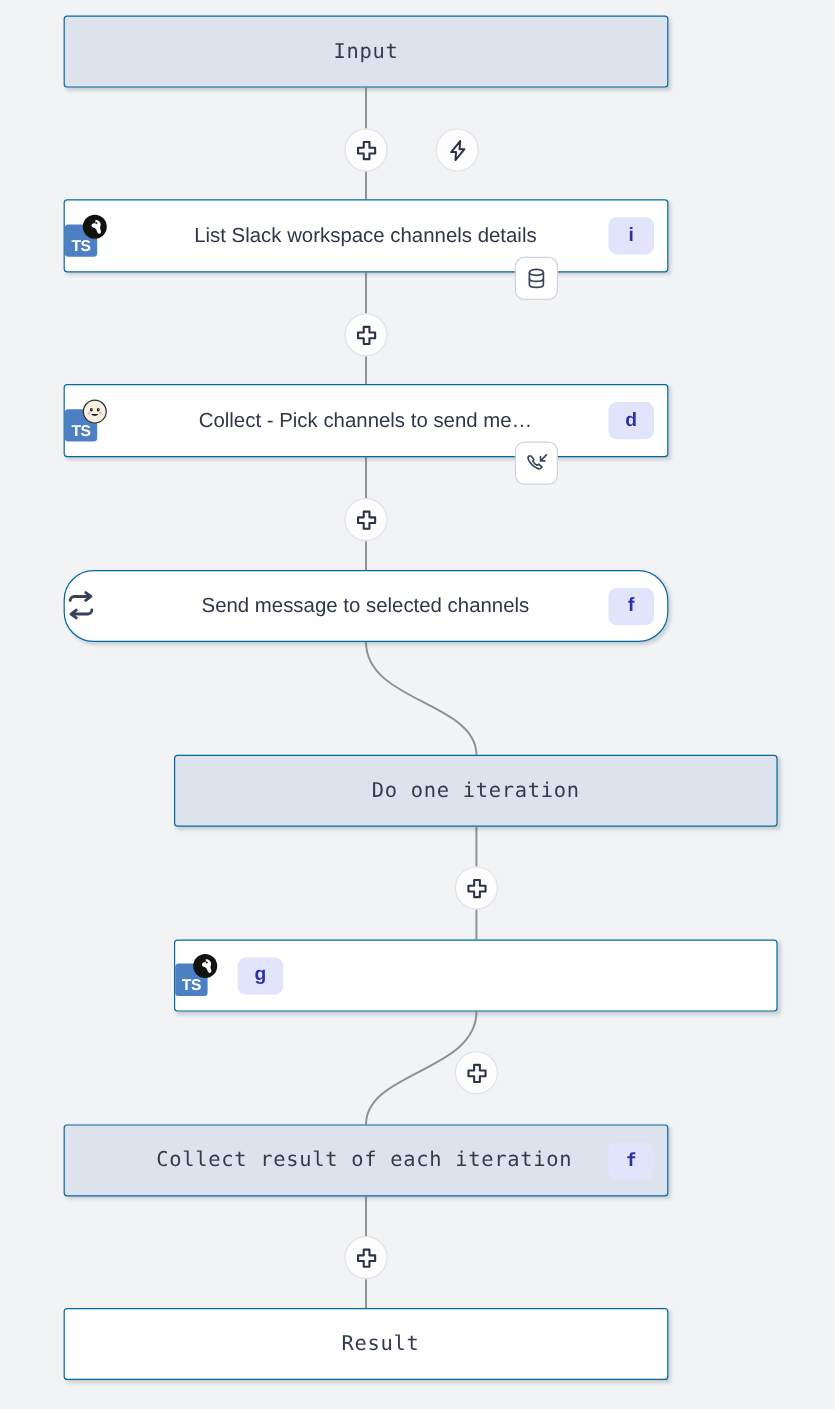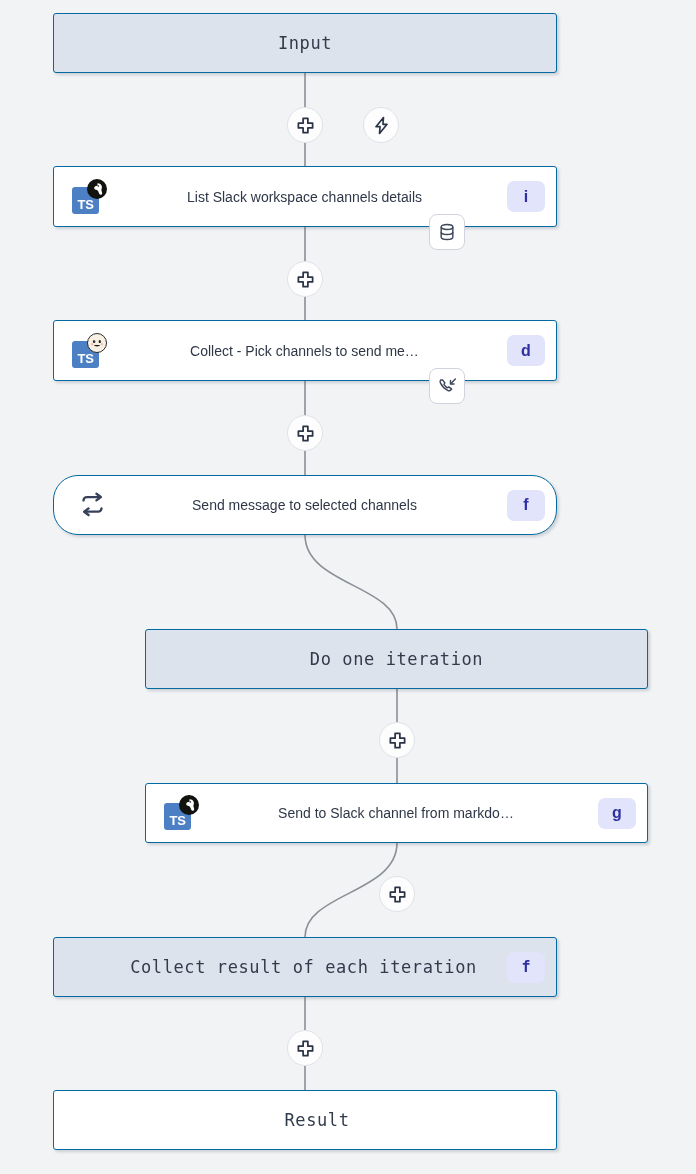--- a/index.html
+++ b/index.html
@@ -36,27 +36,27 @@
     letter-spacing: .6px;
     color: #323b4c;
     white-space: nowrap;
     overflow: hidden;
   }
   .mono-label.with-badge { padding-left: 46px; }
 
   
   .node .icon-slot {
     width: 52px; min-width: 52px; height: 100%;
-    display: flex; align-items: center; justify-content: flex-end;
+    display: flex; align-items: center; justify-content: flex-start;
     position: relative;
   }
   .node .row-label {
     flex: 1;
     text-align: center;
-    font-size: 14px;
+    font-size: 17px;
     color: #2f3747;
     white-space: nowrap;
     overflow: hidden;
     text-overflow: ellipsis;
     padding-right: 4px;
   }
 
   
   .badge {
     width: 38px; height: 31px;
@@ -260,21 +260,20 @@
         <span class="ts">TS</span>
         <span class="runtime deno">
           <svg width="20" height="20" viewBox="0 0 24 24">
             <circle cx="12" cy="12" r="11" fill="#12120f"></circle>
             <path d="M12.6 5.2c3.0 0 5.3 1.9 5.3 4.4 0 1.6-.6 2.4-.6 3.6 0 1.4.9 2.4.9 3.9 0 1.1-.7 1.8-1.7 1.8-1.6 0-2.0-1.6-2.7-3.3-.6-1.5-1.4-2.2-2.9-2.6-1.5-.4-2.2-1.1-2.2-2.2 0-1.6 1.7-2.7 3.9-2.7z" fill="#ffffff"></path>
             <circle cx="13.6" cy="8.4" r="1.0" fill="#12120f"></circle>
           </svg>
         </span>
       </span>
     </span>
-    <span class="row-label">Send to Slack channel from markdo…</span>
     <span class="badge">g</span>
   </div>
 
   <div class="conn" style="left:379px; top:876px;">
     <svg width="19" height="19" viewBox="0 0 24 24">
       <path d="M9 3 h6 v6 h6 v6 h-6 v6 h-6 v-6 h-6 v-6 h6 z" fill="none" stroke="#2b3347" stroke-width="2.2" stroke-linejoin="round"></path>
     </svg>
   </div>
 
   <div class="node tinted" style="left:53px; top:937px; width:504px; height:60px;">

